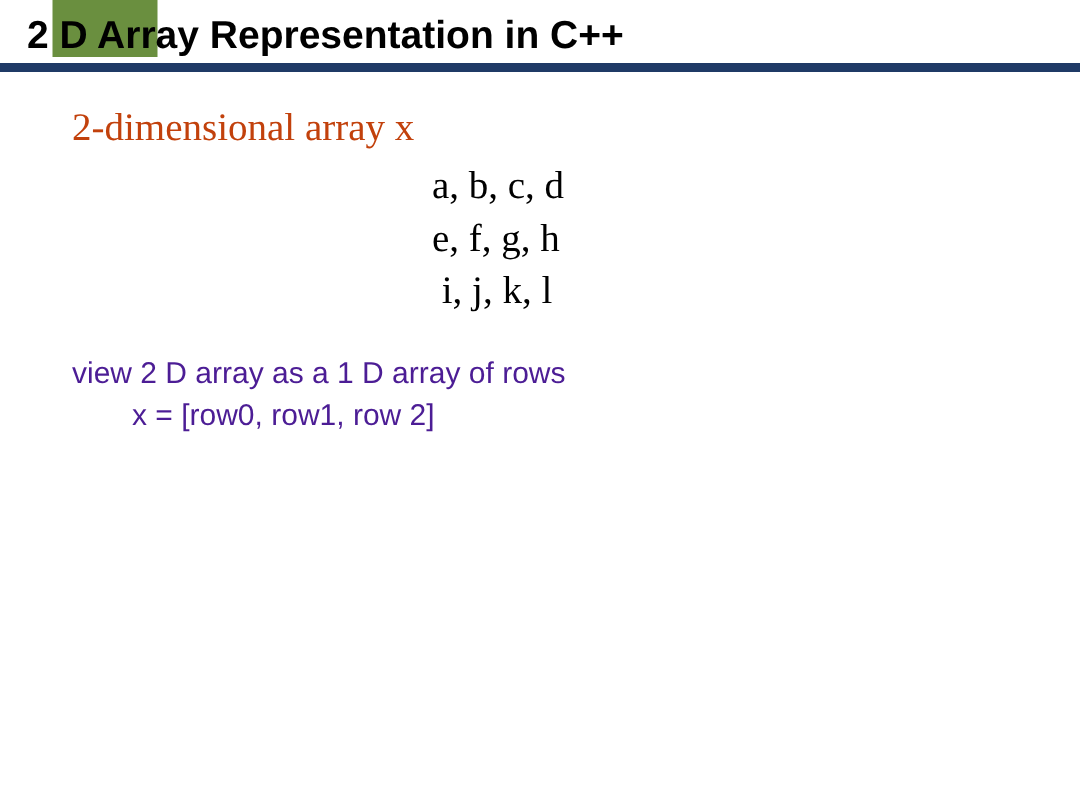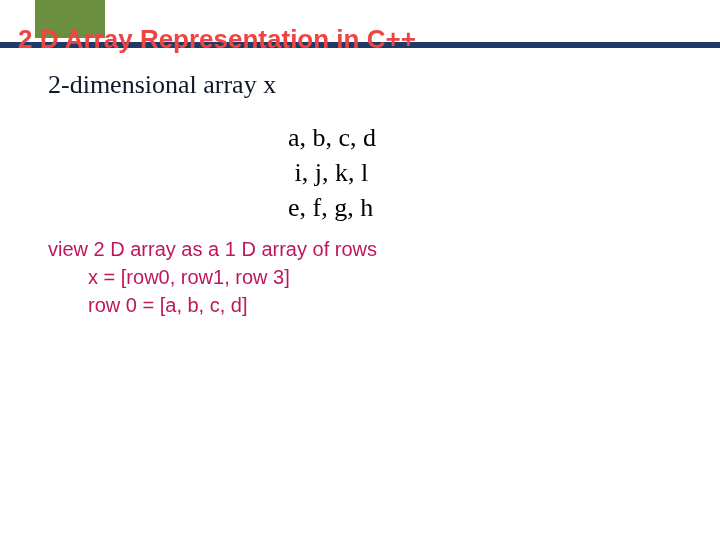--- a/index.html
+++ b/index.html
@@ -15,76 +15,75 @@
     position: absolute;
     top: 0;
     left: 35px;
     width: 70px;
     height: 38px;
     background: #6a8f3f;
     z-index: 2;
   }
   .title {
     position: absolute;
-    top: 24px;
+    top: 8px;
     left: 18px;
     font-size: 26px;
     font-weight: bold;
-    color: #ef4444;
+    color: #000000;
     z-index: 3;
   }
   .title-underline {
     position: absolute;
     top: 42px;
     left: 0;
     width: 720px;
     height: 6px;
     background: #1f3a66;
     z-index: 1;
   }
   .intro {
     position: absolute;
     top: 70px;
     left: 48px;
     font-family: "Times New Roman", Times, serif;
     font-size: 26px;
-    color: #0f172a;
+    color: #c2410c;
   }
   .array-block {
     position: absolute;
-    top: 120px;
+    top: 106px;
     left: 288px;
     font-family: "Times New Roman", Times, serif;
     font-size: 26px;
     color: #000;
     line-height: 1.35;
   }
   .array-block div { white-space: pre; }
   .body-block {
     position: absolute;
     top: 235px;
     left: 48px;
     font-size: 20px;
-    color: #be185d;
+    color: #4c1d95;
     line-height: 1.4;
   }
   .indent1 { padding-left: 40px; }
 </style>
 </head>
 <body>
 
 <div class="accent-square"></div>
 <div class="title">2 D Array Representation in C++</div>
 <div class="title-underline"></div>
 
 <div class="intro">2-dimensional array x</div>
 
 <div class="array-block">
   <div>a, b, c, d</div>
+  <div>e, f, g, h</div>
   <div> i, j, k, l</div>
-  <div>e, f, g, h</div>
 </div>
 
 <div class="body-block">
   <div>view 2 D array as a 1 D array of rows</div>
-  <div class="indent1">x = [row0, row1, row 3]</div>
-  <div class="indent1">row 0 = [a, b, c, d]</div>
+  <div class="indent1">x = [row0, row1, row 2]</div>
 </div>
 
 </body></html>

